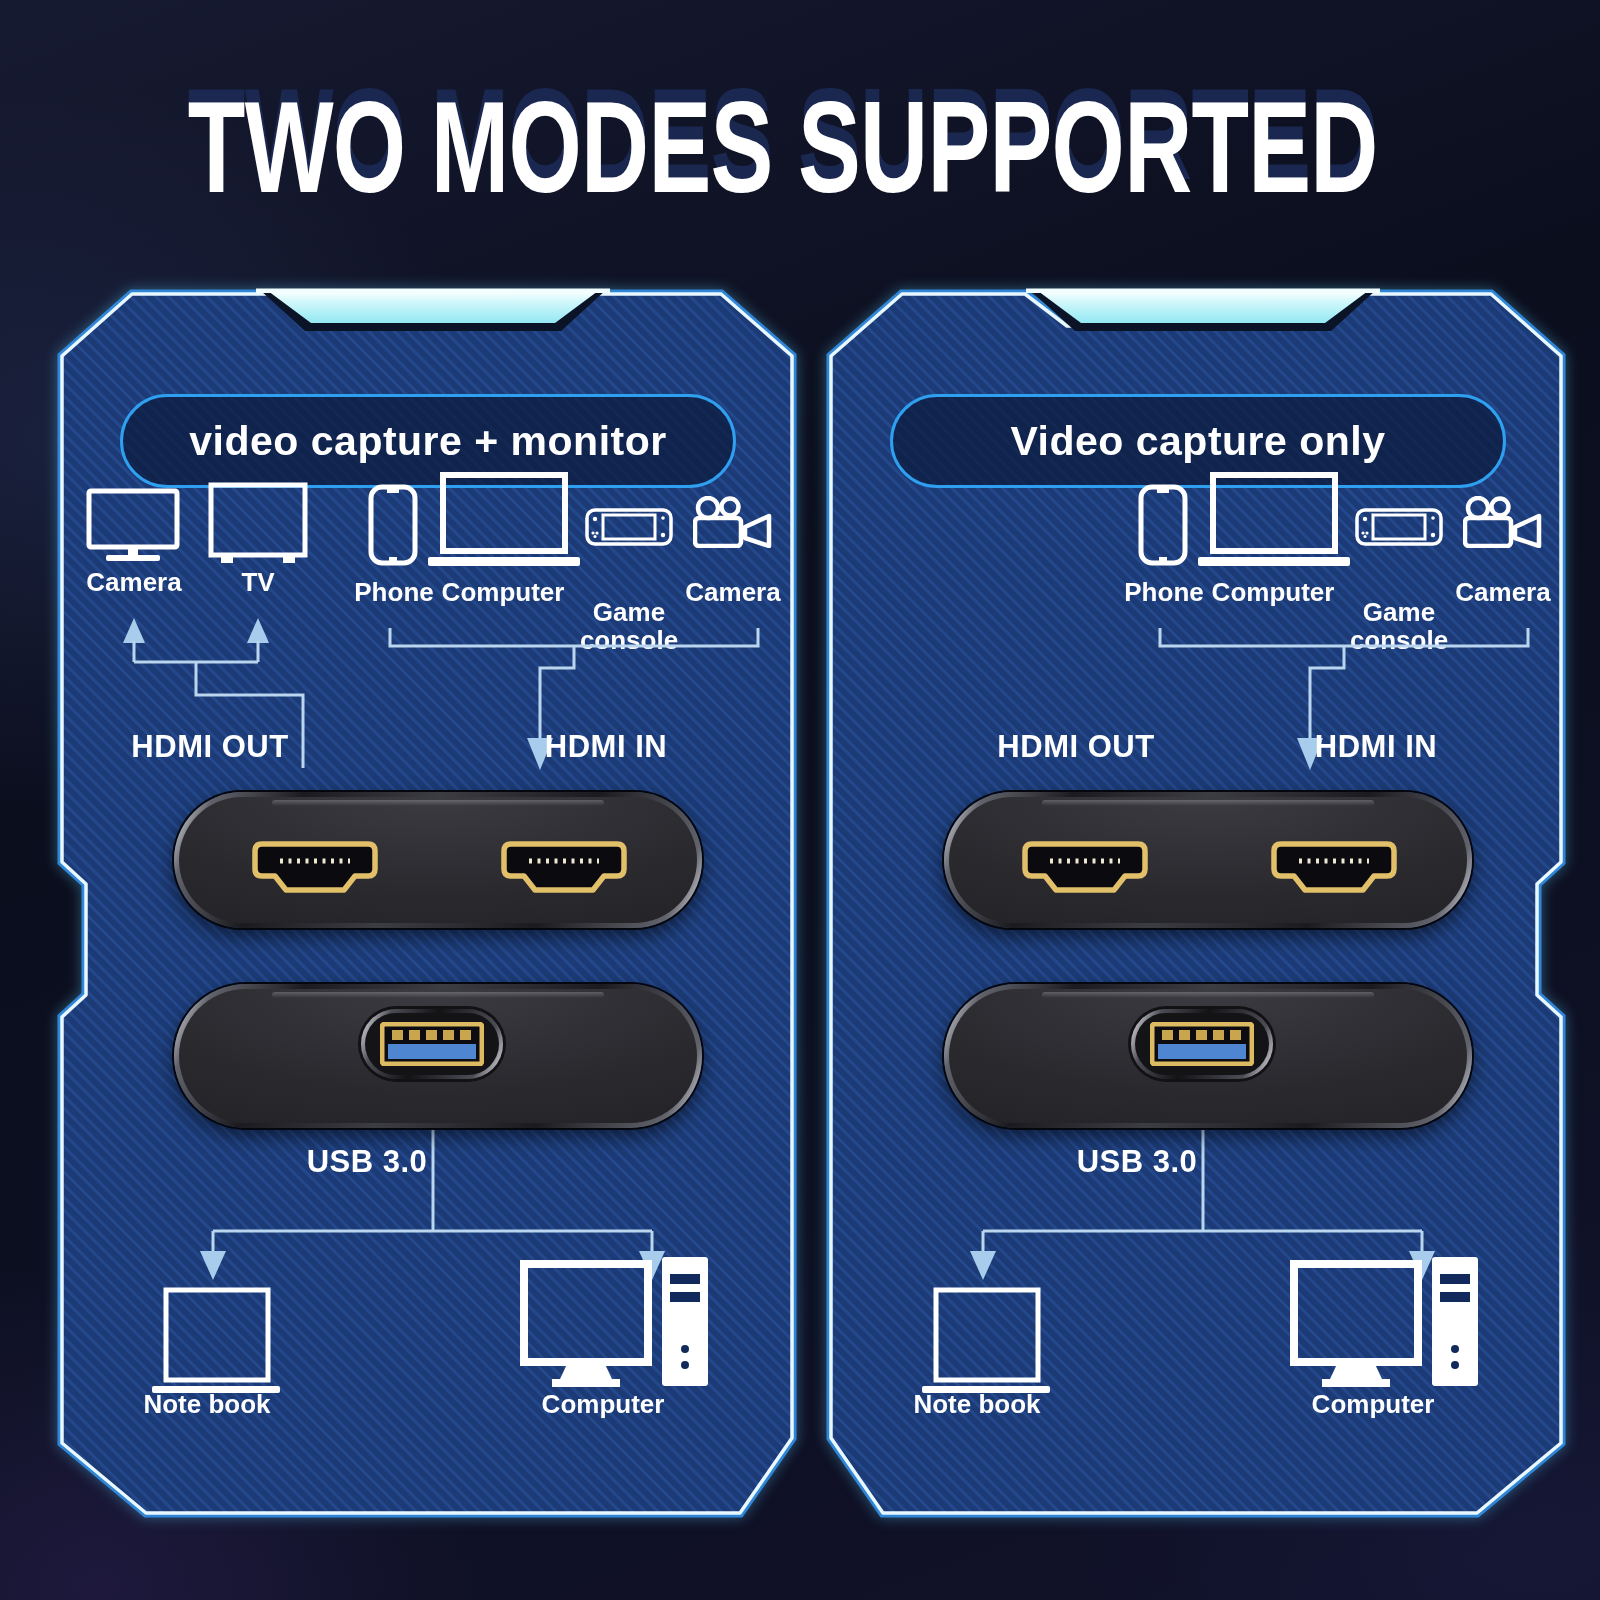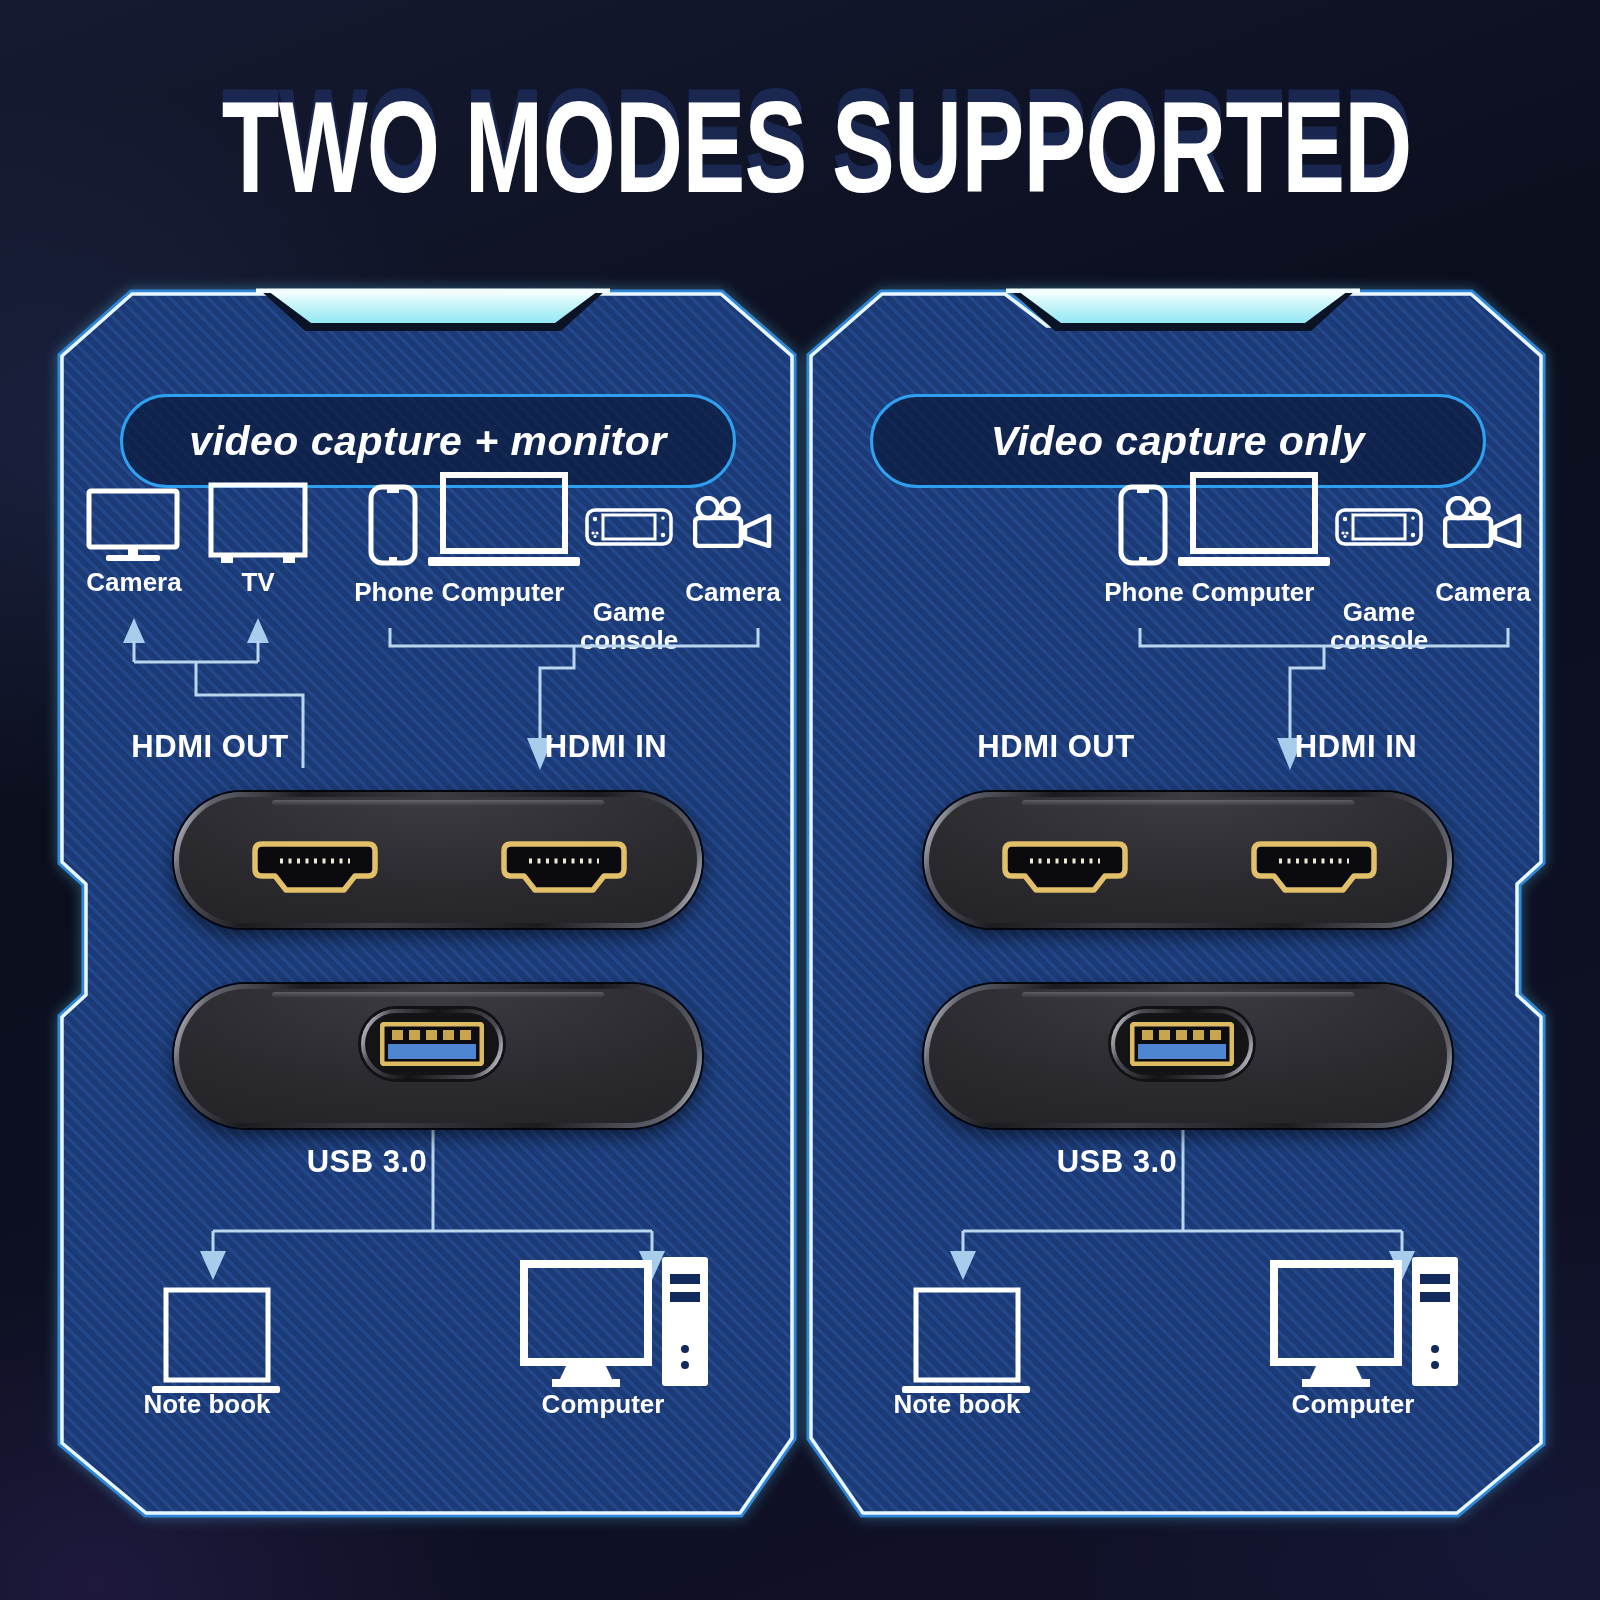--- a/index.html
+++ b/index.html
@@ -8,44 +8,44 @@
     font-family:"Liberation Sans", sans-serif;
     background:
       radial-gradient(620px 520px at 4% 28%, rgba(62,84,150,.20), transparent 70%),
       radial-gradient(560px 460px at 6% 99%, rgba(86,56,150,.22), transparent 70%),
       radial-gradient(700px 500px at 96% 96%, rgba(40,60,120,.15), transparent 70%),
       linear-gradient(160deg,#161a31 0%, #0b0e1d 38%, #0d1022 68%, #12112a 100%);
     position:relative; color:#fff;
   }
 
   
-  .title-wrap { position:absolute; top:82px; left:0; width:1600px; text-align:right; }
+  .title-wrap { position:absolute; top:82px; left:0; width:1600px; text-align:left; }
   .title {
     display:inline-block; font-size:124px; font-weight:bold; line-height:1.02;
     letter-spacing:-1px; color:#ffffff; white-space:nowrap;
     transform:scale(.76,1.04); transform-origin:center top;
     text-shadow:0 -13px 0 rgba(28,44,88,.85);
   }
 
   
   .panel { position:absolute; top:290px; width:737px; height:1228px; }
-  .panel-left { left:58px; } .panel-right { left:808px; }
+  .panel-left { left:58px; } .panel-right { left:828px; }
   .frame { position:absolute; left:0; top:0; width:737px; height:1228px; overflow:visible;
            filter:drop-shadow(0 0 7px rgba(90,200,245,.40)); }
   .wires { position:absolute; left:0; top:0; width:737px; height:1228px; overflow:visible; pointer-events:none; }
   .wires line,.wires polyline { stroke:#b9d6ee; stroke-width:3; fill:none; }
   .wires polygon { fill:#a8cdec; stroke:none; }
 
   .mode-pill {
     position:absolute; left:62px; top:104px; width:616px; height:94px;
     border:3px solid #2f9ff0; border-radius:47px;
     background:rgba(11,26,60,.72);
     display:flex; align-items:center; justify-content:center;
   }
-  .mode-pill span { font-size:41px; font-weight:bold; letter-spacing:.5px; color:#fff;font-style:italic; }
+  .mode-pill span { font-size:41px; font-weight:bold; letter-spacing:.5px; color:#fff; }
 
   .ic { position:absolute; overflow:visible; }
   .lbl { position:absolute; transform:translateX(-50%); color:#fff; font-weight:bold;
          font-size:26px; white-space:nowrap; text-align:center; line-height:1.08; }
   .lbl.wrap { white-space:normal; width:132px;margin-top:48px; }
   .port-lbl { font-size:31px; letter-spacing:.5px; }
 
   
   .pill-wrap {
     position:absolute; border-radius:78px; padding:5px;

